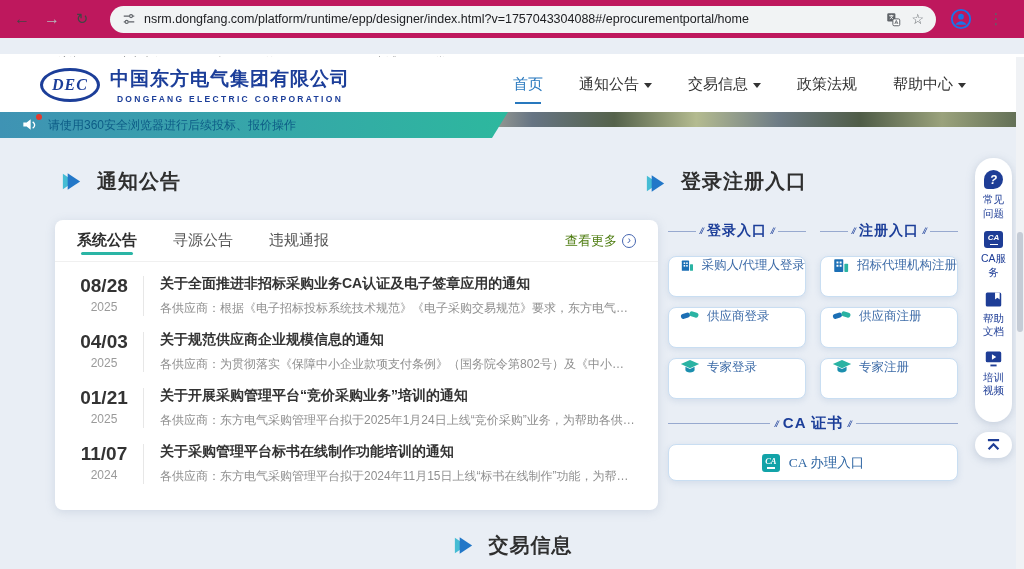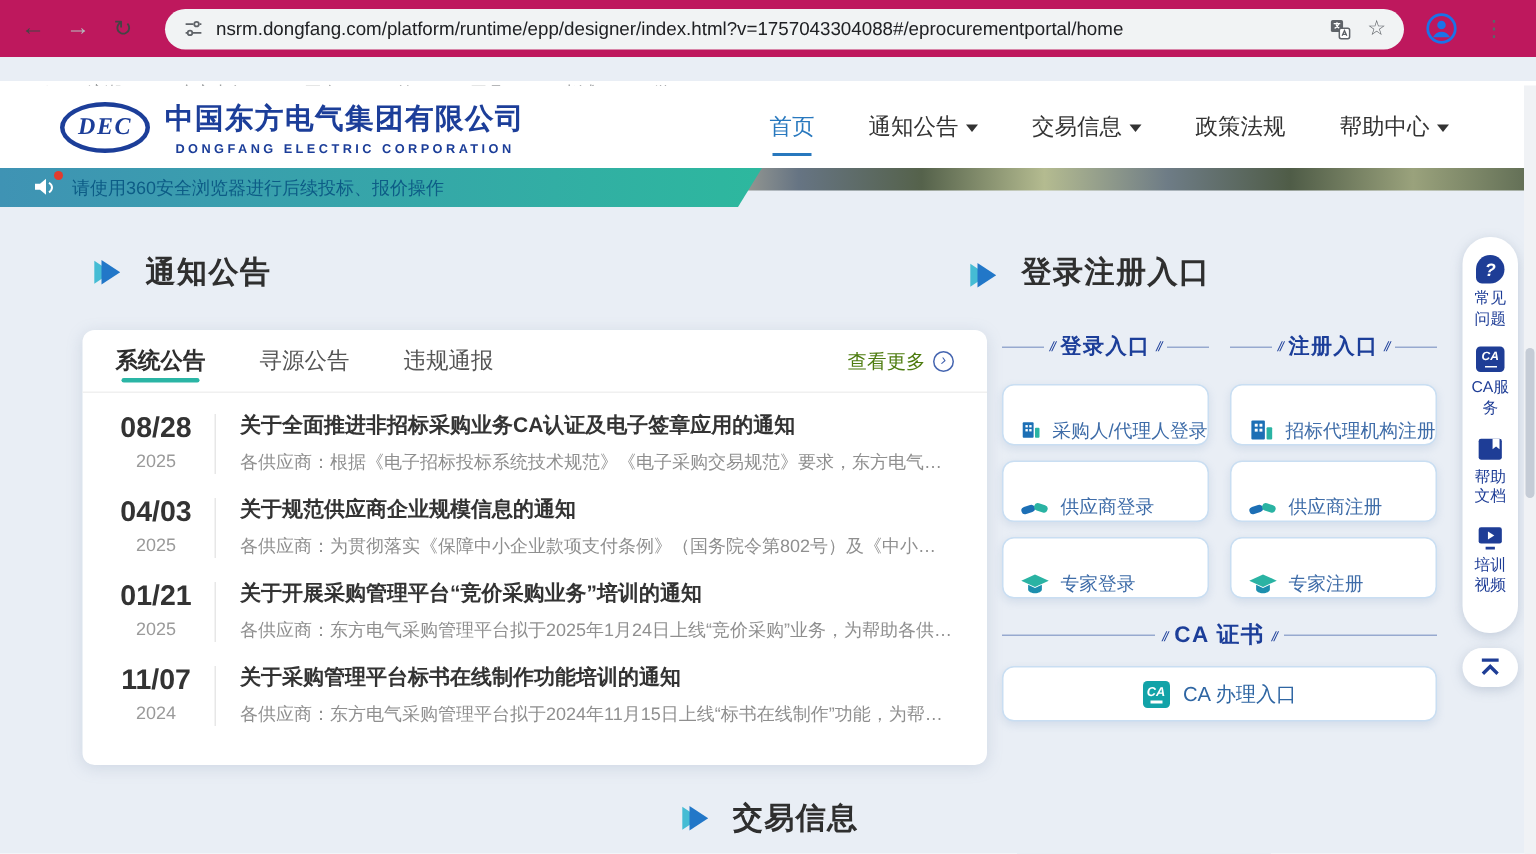--- a/index.html
+++ b/index.html
@@ -77,25 +77,25 @@
   .notice-desc { font-size:12px; color:#8f8f8f; margin-top:7px; white-space:nowrap; overflow:hidden; text-overflow:ellipsis; }
 
   
   .login-panel { position:absolute; left:668px; top:222px; width:290px; }
   .subheads { display:flex; }
   .subhead { flex:1; display:flex; align-items:center; gap:4px; }
   .subhead b { font-size:14px; color:#1c3e99; letter-spacing:1px; white-space:nowrap; }
   .orn-line { flex:1; height:1px; background:#97a9cf; }
   .slashes { font-size:9px; color:#1c3e99; letter-spacing:-1px; transform:skewX(-12deg); }
   .entry-grid { margin-top:16px; display:grid; grid-template-columns:138px 138px; justify-content:space-between; row-gap:10px; }
-  .entry-btn { height:41px; background:#fff; border:1px solid #c9def2; border-radius:8px; box-shadow:0 2px 6px rgba(120,150,190,.20); display:flex; align-items:flex-end; padding-left:11px; gap:7px; cursor:pointer; }
+  .entry-btn { height:41px; background:#fff; border:1px solid #c9def2; border-radius:8px; box-shadow:0 2px 6px rgba(120,150,190,.20); display:flex; align-items:flex-start; padding-left:11px; gap:7px; cursor:pointer; }
   .entry-btn span { font-size:12.5px; font-weight:500; color:#3e6ca8; white-space:nowrap; }
   .ca-head { margin-top:15px; display:flex; align-items:center; gap:5px; }
   .ca-head b { font-size:15px; color:#1c3e99; letter-spacing:1px; }
-  .ca-btn { margin-top:11px; height:37px; background:#fff; border:1px solid #c9def2; border-radius:8px; box-shadow:0 2px 6px rgba(120,150,190,.20); display:flex; align-items:center; justify-content:center; gap:9px; cursor:pointer; }
+  .ca-btn { margin-top:11px; height:37px; background:#fff; border:1px solid #c9def2; border-radius:8px; box-shadow:0 2px 6px rgba(120,150,190,.20); display:flex; align-items:center; justify-content:center; gap:9px; cursor:pointer;font-family:Liberation Serif, serif; }
   .ca-btn span { font-size:13.5px; font-weight:500; color:#2f66a3; }
   .ca-badge { width:18px; height:18px; background:#12a3a8; border-radius:3px; display:flex; flex-direction:column; align-items:center; justify-content:center; }
   .ca-badge::before { content:"CA"; font-size:8.5px; font-weight:bold; color:#fff; line-height:1; }
   .ca-badge::after { content:""; width:8px; height:1.5px; background:#fff; margin-top:2px; }
 
   
   .float-bar { position:absolute; left:975px; top:158px; width:37px; height:264px; background:#fff; border-radius:18px; box-shadow:0 2px 8px rgba(120,140,170,.35); display:flex; flex-direction:column; align-items:center; padding:12px 0 8px; gap:11px; }
   .float-item { display:flex; flex-direction:column; align-items:center; gap:4px; cursor:pointer; }
   .float-item .lbl { width:26px; font-size:10.5px; line-height:1.3; color:#1e3d96; font-weight:500; text-align:center; }
   .q-icon { width:19px; height:19px; background:#1e3d96; border-radius:50% 50% 50% 4px; display:flex; align-items:center; justify-content:center; }

